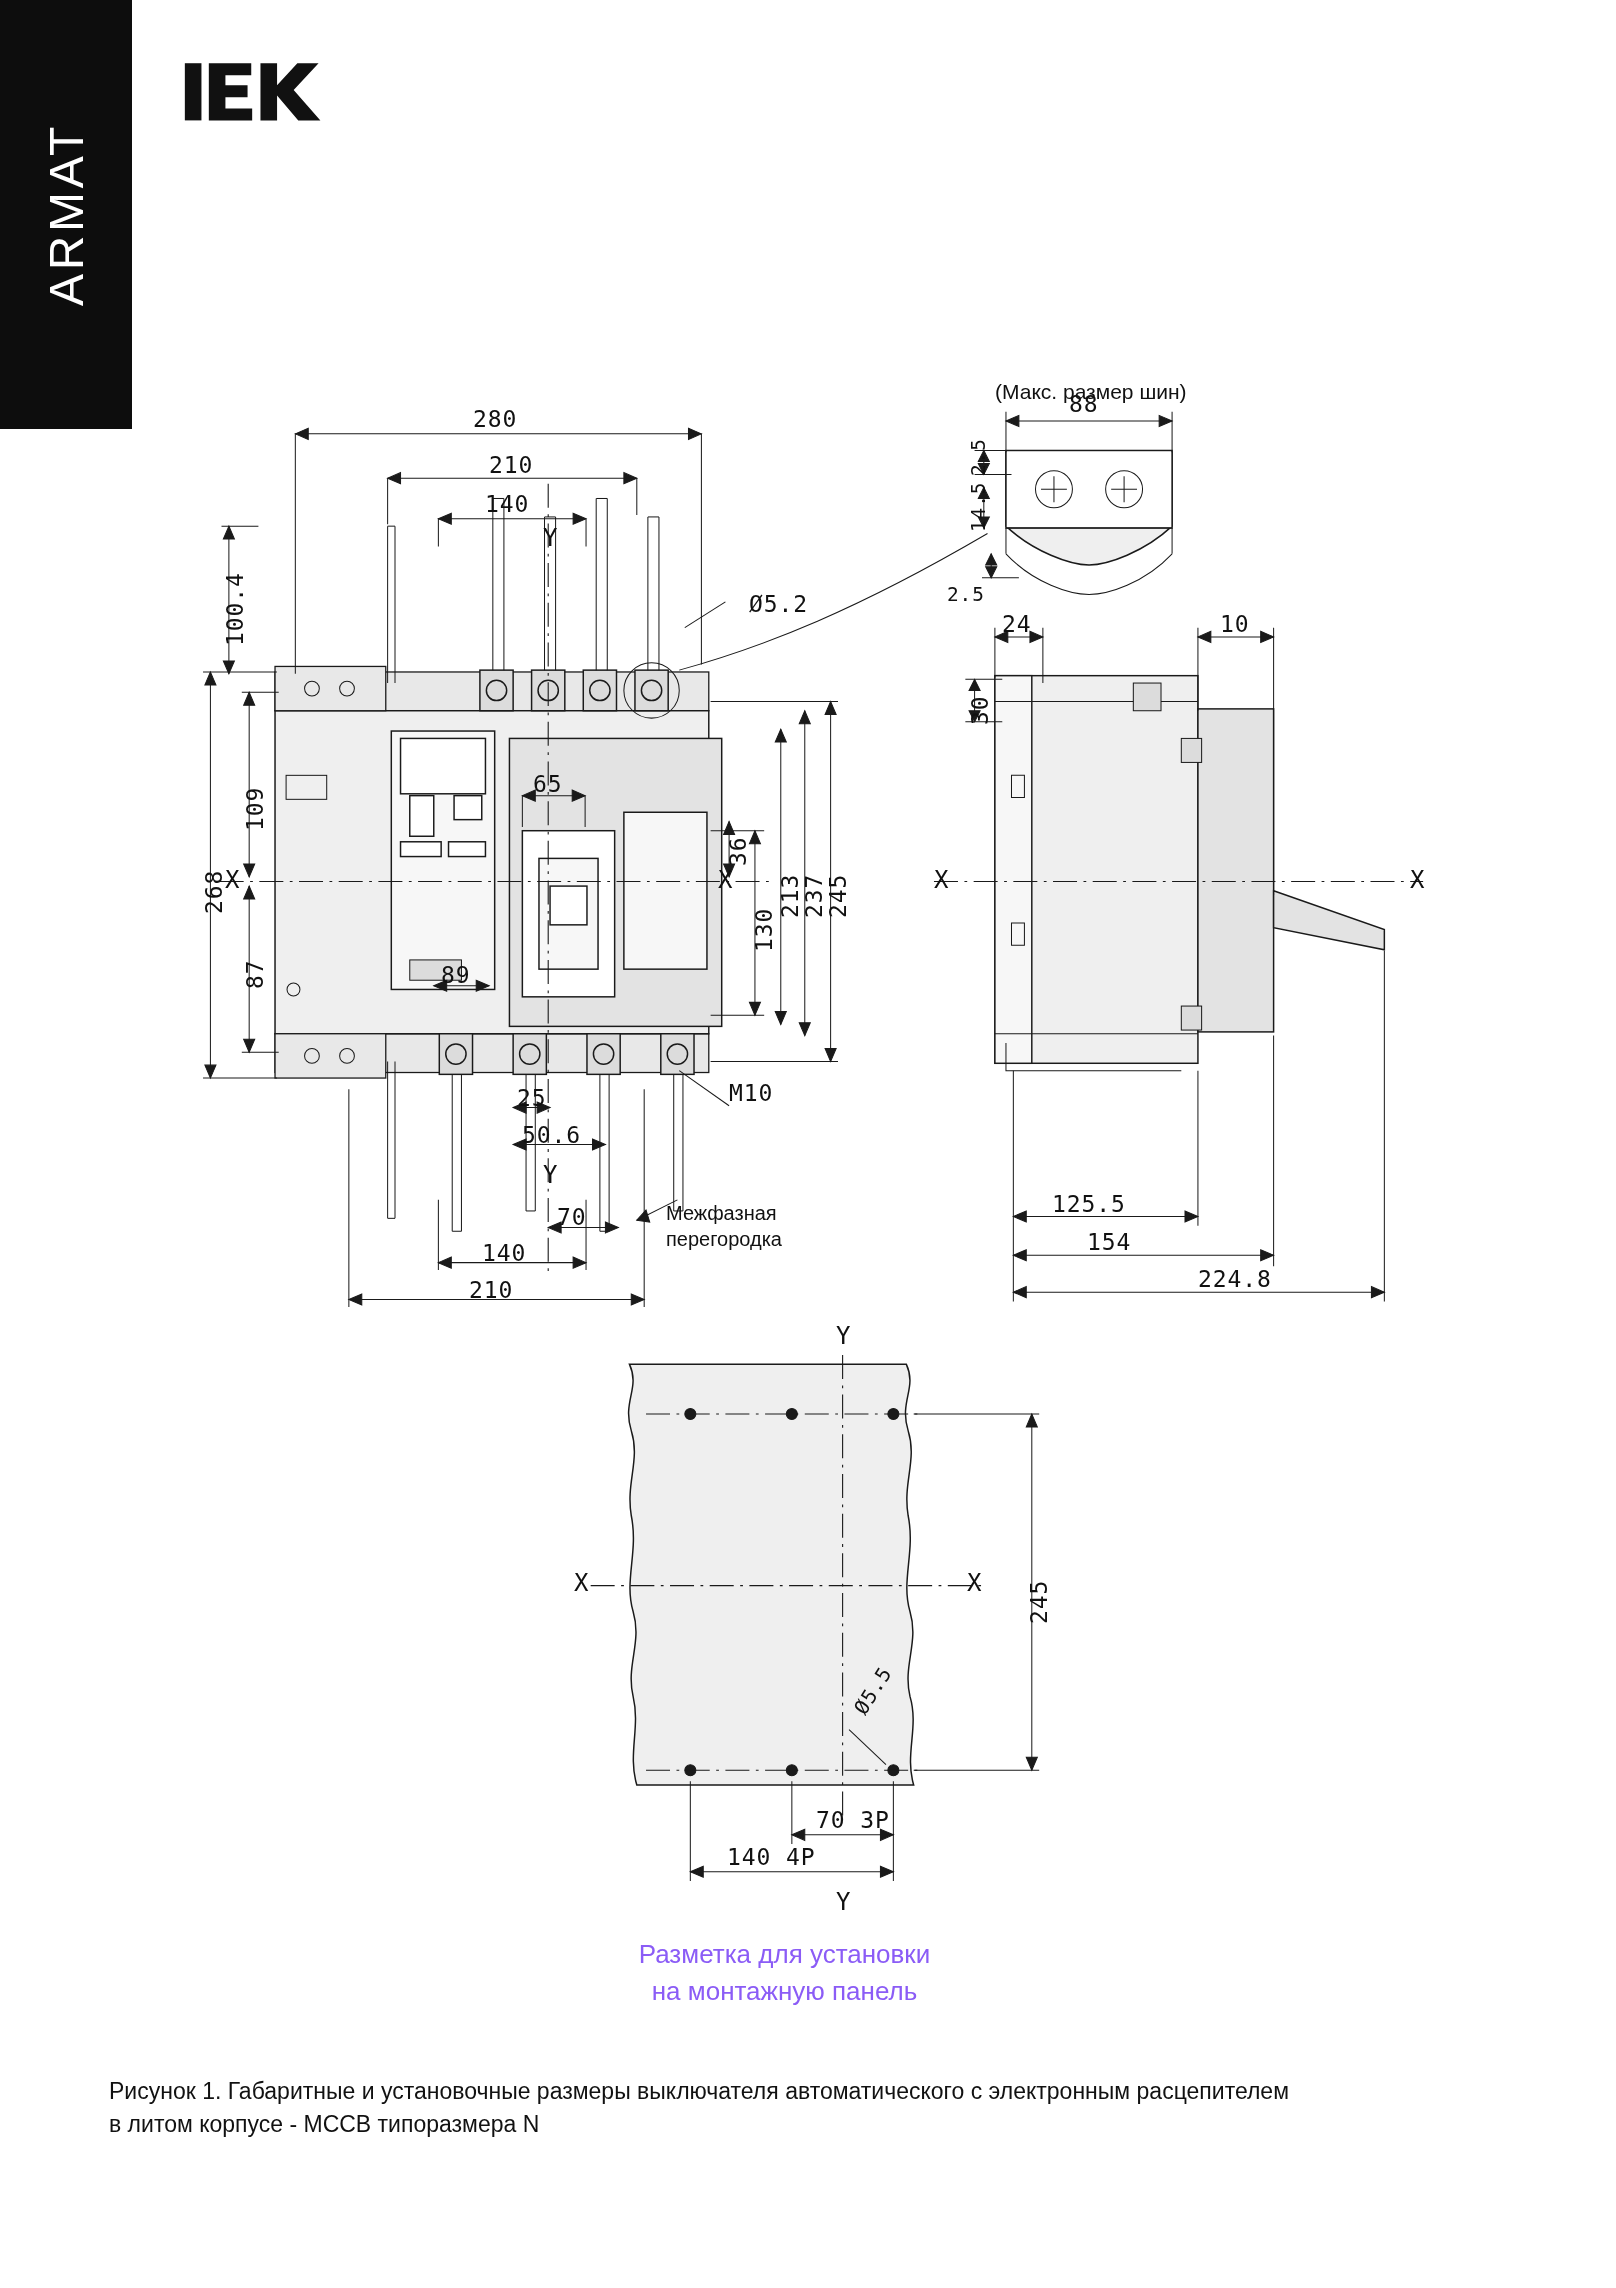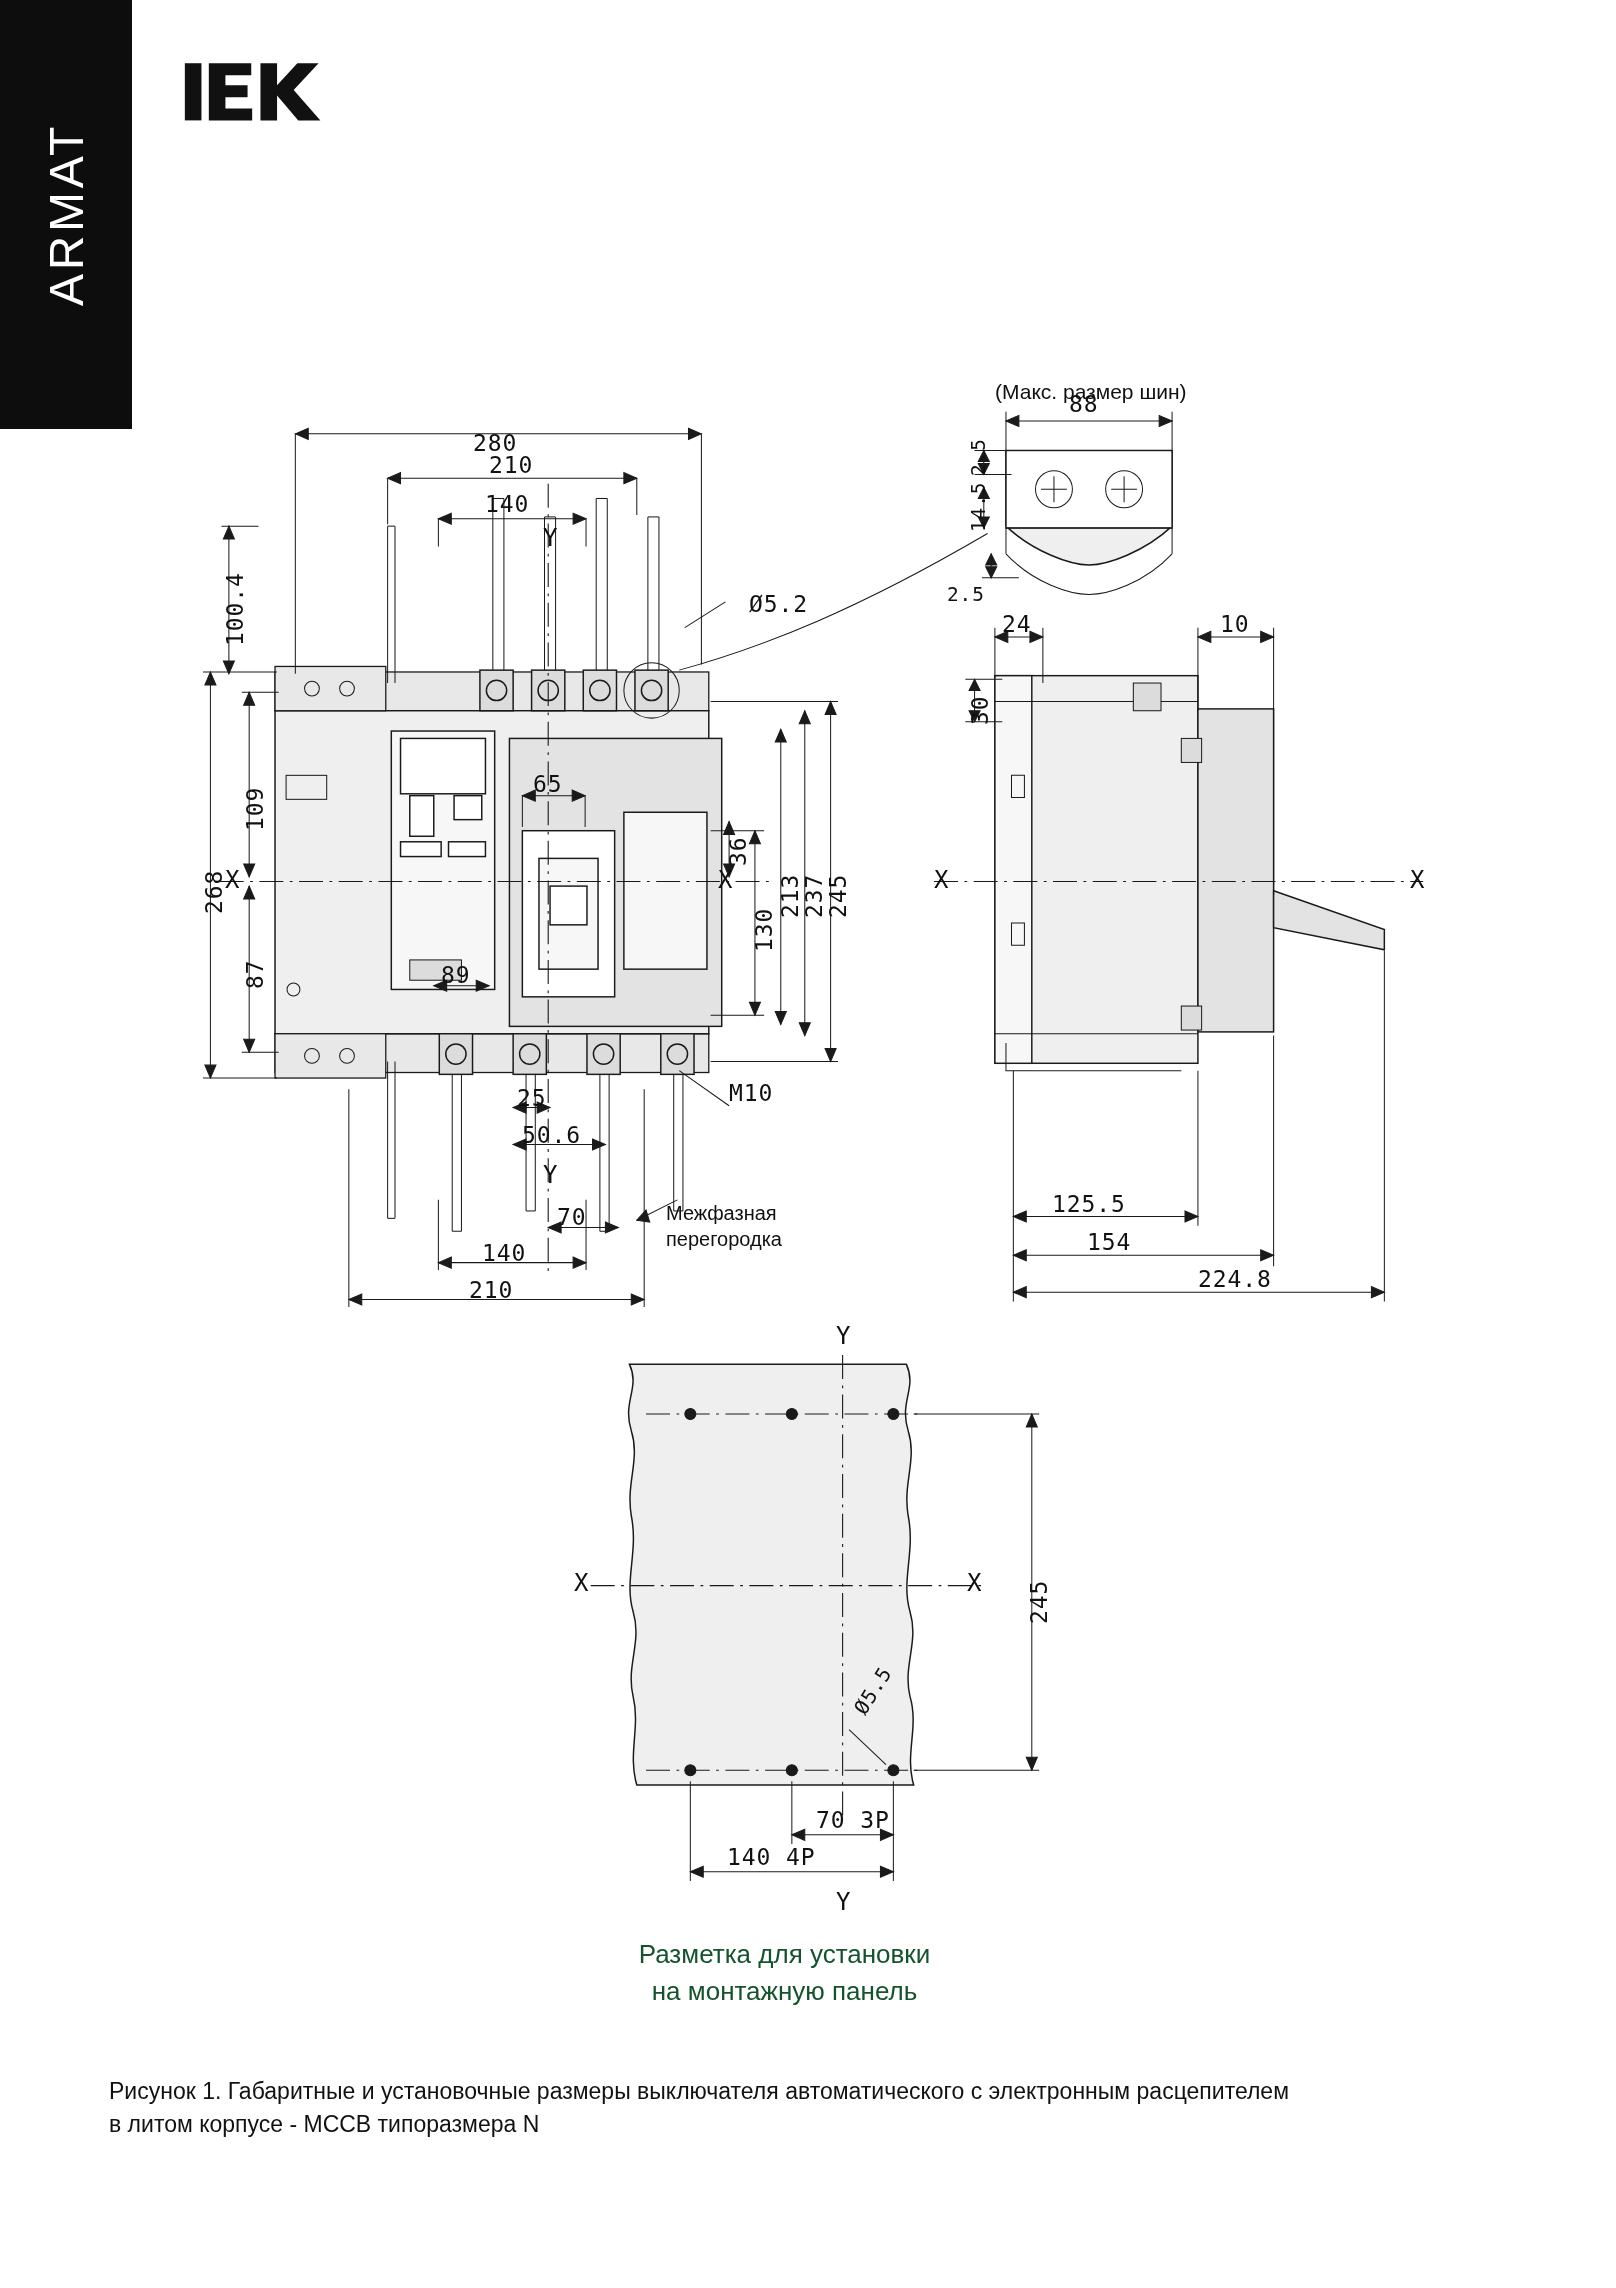--- a/index.html
+++ b/index.html
@@ -37,21 +37,21 @@
   .lbl { font-family:"Liberation Sans", sans-serif; letter-spacing:0; }
   .rot90 { transform-origin:0 0; transform:rotate(-90deg); }
   .small { font-size:19.4px; }
   .axis-letter { font-family:"DejaVu Sans Mono", monospace; font-size:24px; }
   .caption {
     position:absolute; font-family:"Liberation Sans", sans-serif;
     font-size:23px; line-height:33px; color:#111;
   }
   .center-title {
     position:absolute; font-family:"Liberation Sans", sans-serif;
-    font-size:26px; line-height:37px; color:#14532d; text-align:center;
+    font-size:26px; line-height:37px; color:#8b5cf6; text-align:center;
   }
   svg { position:absolute; left:0; top:0; }
   #dwg { width:1616px; height:2289px; }
   .ln { stroke:#1a1a1a; stroke-width:1.6; fill:none; }
   .lnT { stroke:#1a1a1a; stroke-width:1.1; fill:none; }
   .dash { stroke:#1a1a1a; stroke-width:1.2; fill:none; stroke-dasharray:26 7 3 7; }
   .hatch { fill:#e8e8e8; stroke:#1a1a1a; stroke-width:1.4; }
   .body { fill:#efefef; stroke:#1a1a1a; stroke-width:1.6; }
   .body2 { fill:#e3e3e3; stroke:#1a1a1a; stroke-width:1.6; }
   .body3 { fill:#f7f7f7; stroke:#1a1a1a; stroke-width:1.6; }
@@ -438,21 +438,21 @@
         <path d="M968 1930 l0 108"></path>
       <path d="M858 1930 l0 68"></path>
     </g>
 
     <g class="lnT">
       <path d="M960 1912 l-40 -38"></path>
     </g>
   </g>
 </svg>
 
-<div class="dim" style="left:473px; top:406px;margin-top:24px;">280</div>
+<div class="dim" style="left:473px; top:406px;">280</div>
 <div class="dim" style="left:489px; top:452px;">210</div>
 <div class="dim" style="left:485px; top:491px;">140</div>
 
 <div class="dim rot90" style="left:222px; top:646px;">100.4</div>
 <div class="dim rot90" style="left:201px; top:914px;">268</div>
 <div class="dim rot90" style="left:242px; top:831px;">109</div>
 <div class="dim rot90" style="left:242px; top:989px;">87</div>
 
 <div class="dim rot90" style="left:825px; top:918px;">245</div>
 <div class="dim rot90" style="left:801px; top:918px;">237</div>

